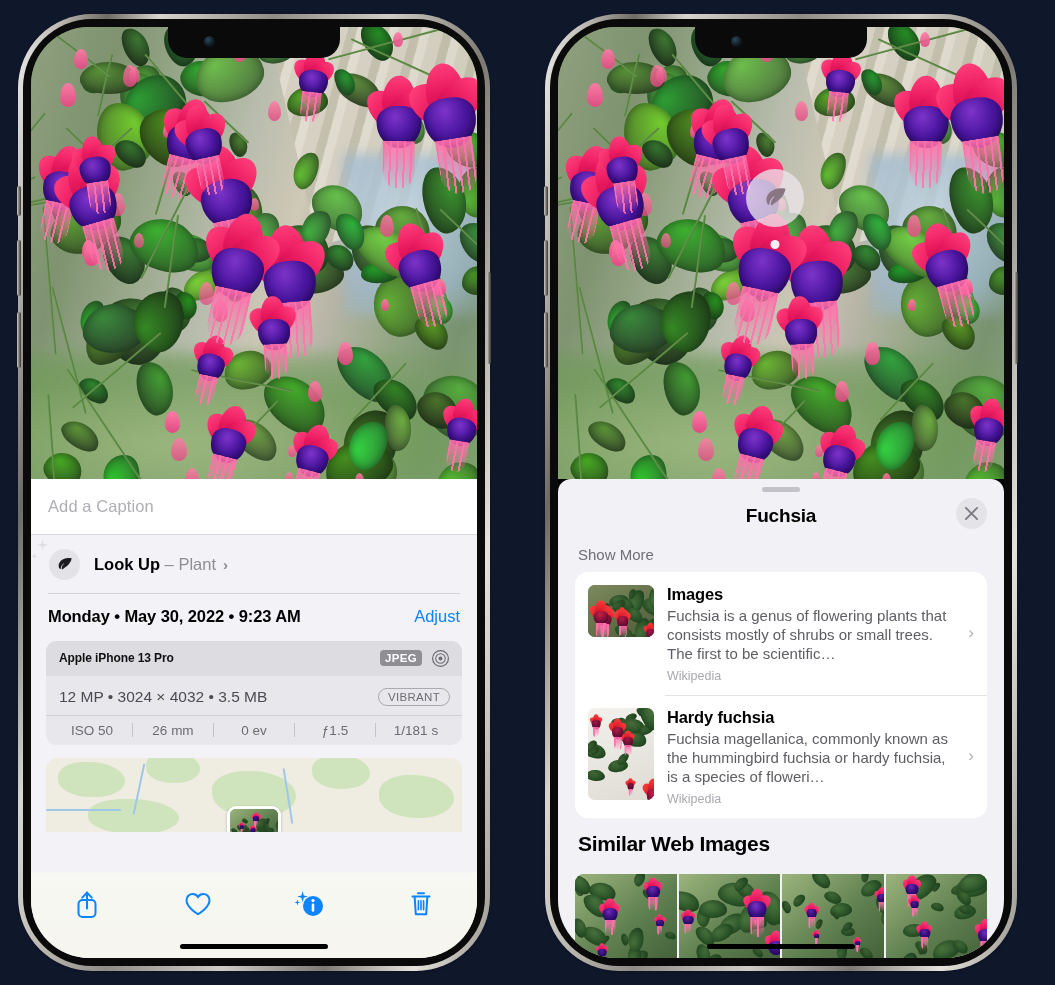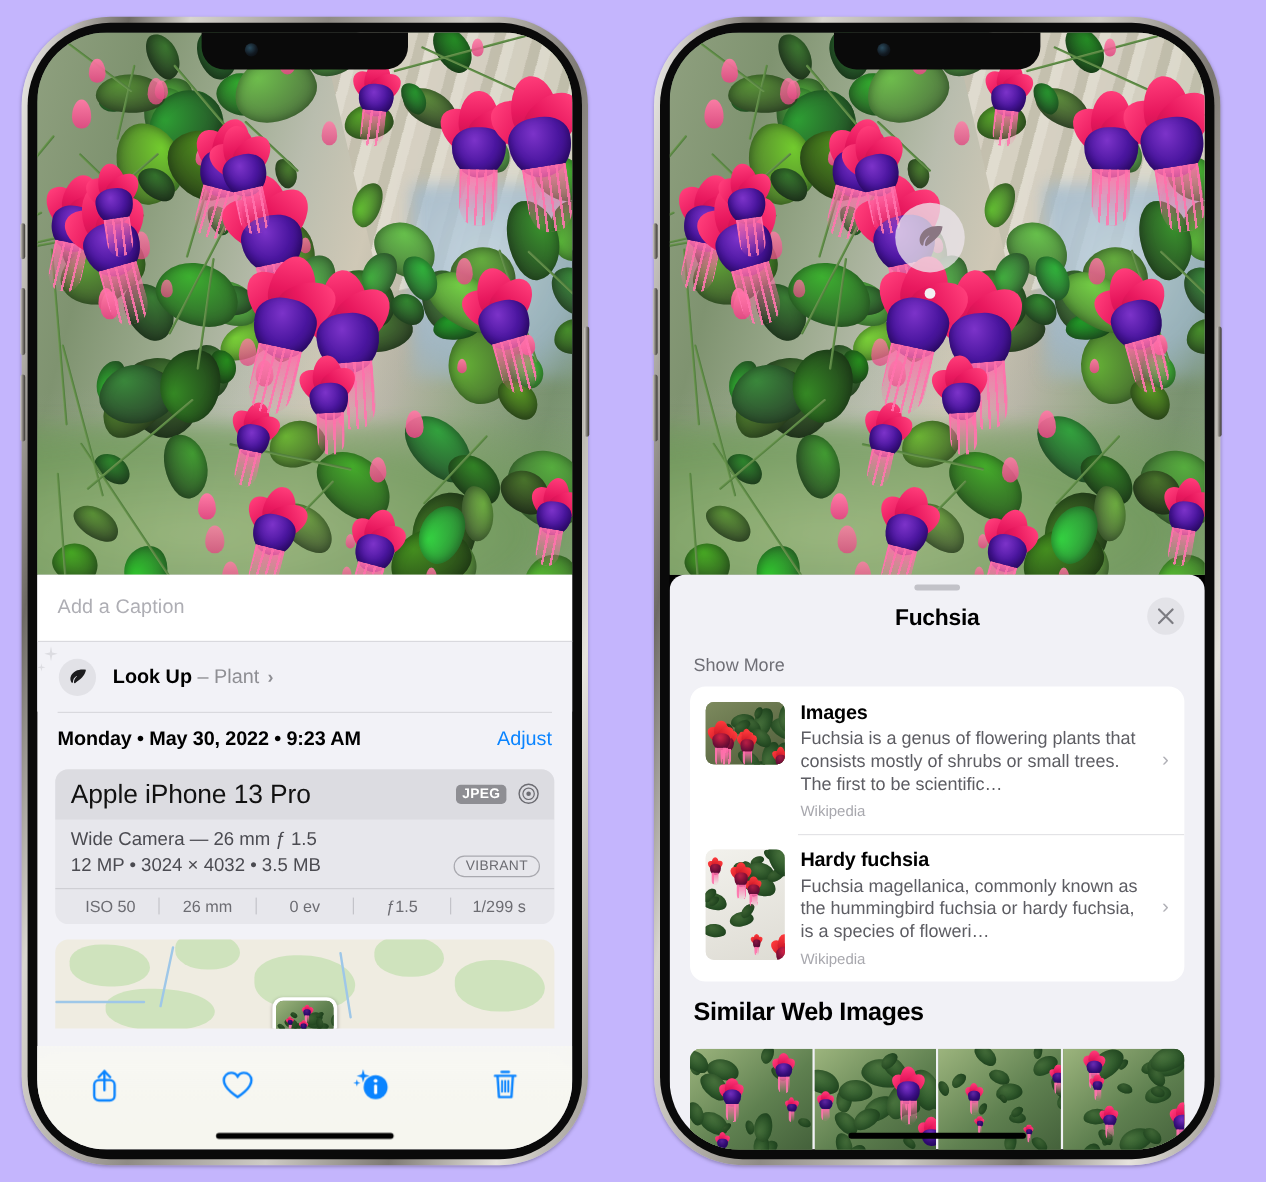--- a/index.html
+++ b/index.html
@@ -2,21 +2,21 @@
 <html><head>
 <meta charset="utf-8">
 <style>
   * { box-sizing: border-box; margin: 0; padding: 0; }
   html, body {
     width: 1055px; height: 985px;
     background: #ffffff;
     font-family: "Liberation Sans", sans-serif;
     overflow: hidden;
   }
-  .stage { position: relative; width: 1055px; height: 985px; background:#c4b5fd; }
+  .stage { position: relative; width: 1055px; height: 985px; background:#0f172a; }
 
   
   .phone { position: absolute; top: 14px; width: 472px; height: 957px; }
   .phone.left  { left: 18px; }
   .phone.right { left: 545px; }
 
   .band {
     position: absolute; inset: 0;
     border-radius: 74px;
     background: linear-gradient(100deg,#f2f1ee 0%,#b9b6b0 7%,#6e6a64 14%,#d8d5cf 22%,
@@ -148,21 +148,21 @@
   .adjust { font-size:16.5px; color:#0a84ff; }
 
   .exif {
     margin:11px 15px 0 15px; border-radius:11px; overflow:hidden;
     background:#e7e7ec;
   }
   .exif-head {
     display:flex; align-items:center; padding:8px 12px 8px 13px;
     background:#dcdce1;
   }
-  .exif-head .model { font-size:22px; font-weight:400; color:#111; flex:1; letter-spacing:-.1px; }
+  .exif-head .model { font-size:12px; font-weight:700; color:#111; flex:1; letter-spacing:-.1px; }
   .chip-jpeg {
     font-size:11.5px; font-weight:700; color:#fff; background:#8e8e93;
     border-radius:4px; padding:2px 5px; letter-spacing:.3px; margin-right:9px;
   }
   .aperture-icon { width:19px; height:19px; }
   .exif-body { padding:8px 13px 9px 13px; position:relative; }
   .exif-body .l1 { font-size:15.5px; color:#4b4b51; }
   .exif-body .l2 { font-size:15.5px; color:#4b4b51; margin-top:4px; }
   .chip-vib {
     position:absolute; right:12px; bottom:9px;
@@ -576,34 +576,33 @@
           <div class="exif-head">
             <div class="model">Apple iPhone 13 Pro</div>
             <div class="chip-jpeg">JPEG</div>
             <svg class="aperture-icon" viewBox="0 0 24 24">
               <circle cx="12" cy="12" r="10" fill="none" stroke="#6c6c72" stroke-width="1.5"></circle>
               <circle cx="12" cy="12" r="6" fill="none" stroke="#6c6c72" stroke-width="1.3"></circle>
               <circle cx="12" cy="12" r="2.4" fill="#6c6c72"></circle>
             </svg>
           </div>
           <div class="exif-body">
-            <div class="l1">Wide Camera — 26 mm ƒ 1.5</div>
             <div class="l2">12 MP • 3024 × 4032 • 3.5 MB</div>
             <div class="chip-vib">VIBRANT</div>
           </div>
           <div class="exif-foot">
             <div class="cell">ISO 50</div>
             <div class="sep"></div>
             <div class="cell">26 mm</div>
             <div class="sep"></div>
             <div class="cell">0 ev</div>
             <div class="sep"></div>
             <div class="cell">ƒ1.5</div>
             <div class="sep"></div>
-            <div class="cell">1/299 s</div>
+            <div class="cell">1/181 s</div>
           </div>
         </div>
 
         <div class="map">
           <div class="green" style="left:3%;  top:6%;  width:16%; height:48%;"></div>
           <div class="green" style="left:24%; top:-8%; width:13%; height:42%;"></div>
           <div class="green" style="left:40%; top:18%; width:20%; height:62%;"></div>
           <div class="green" style="left:64%; top:-4%; width:14%; height:46%;"></div>
           <div class="green" style="left:80%; top:24%; width:18%; height:58%;"></div>
           <div class="green" style="left:10%; top:56%; width:22%; height:48%;"></div>

